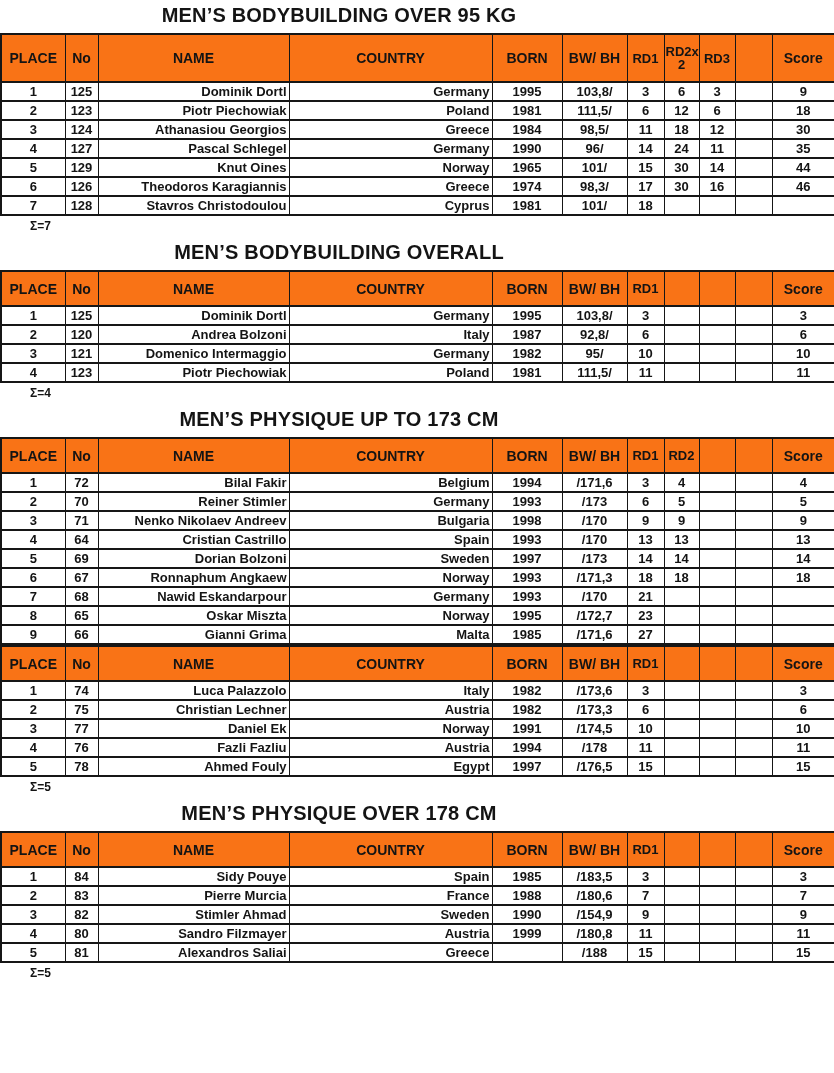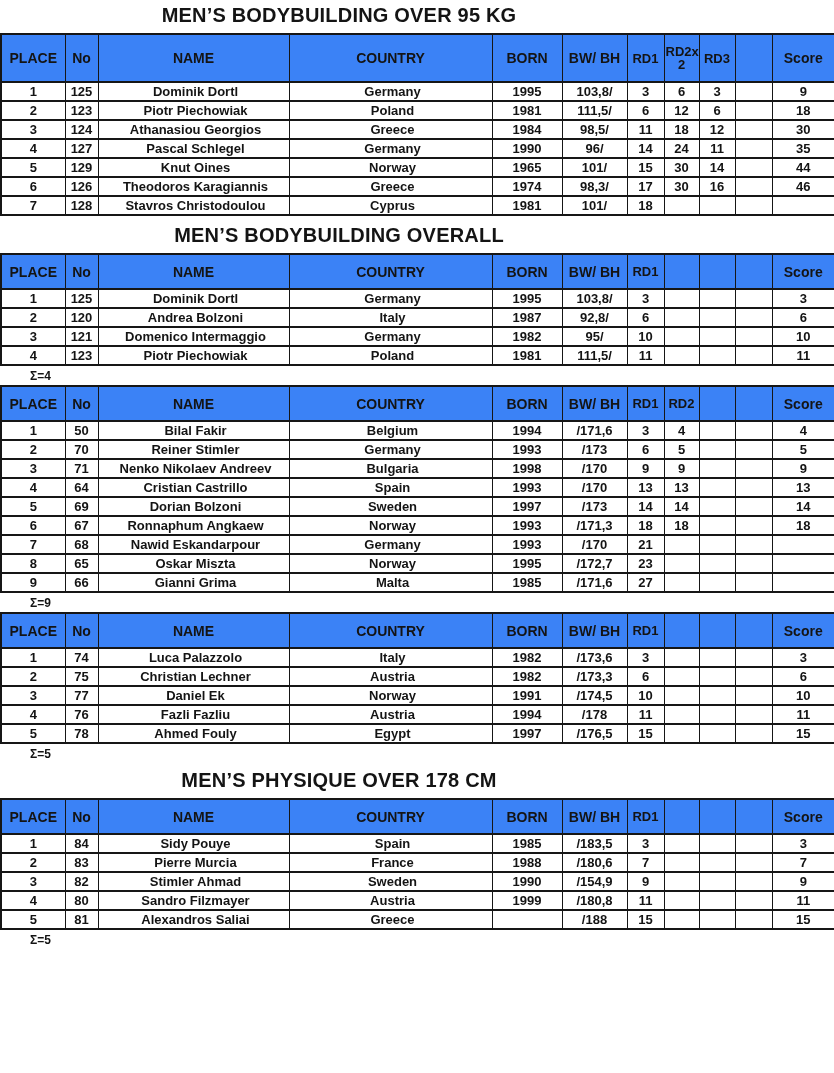--- a/index.html
+++ b/index.html
@@ -29,35 +29,35 @@
   th, td {
     border: 1px solid #161616;
     border-top-width: 2px;
     border-bottom-width: 2px;
     font-weight: 700;
     overflow: hidden;
     padding: 0 2px;
     box-sizing: border-box;
   }
   th {
-    background: #3b82f6;
+    background: #f97316;
     font-size: 14px;
     height: 32px;
     text-align: center;
     line-height: 14px;
   }
   th.rd { font-size: 13px; line-height: 13px; padding: 10px 1px; }
   td {
     font-size: 13px;
     height: 19px;
     text-align: center;
     white-space: nowrap;
     background: #ffffff;
   }
-  td.left { text-align: center; padding-left: 6px; }
+  td.left { text-align: right; padding-left: 6px; }
   .total-line {
     font-size: 12px;
     font-weight: 700;
     margin: 3px 0 2px 30px;
   }
 </style>
 </head>
 <body>
 
 <main id="doc">
@@ -179,20 +179,21 @@
             <td>1981</td>
             <td>101/</td>
             <td>18</td>
             <td></td>
             <td></td>
             <td></td>
             <td></td>
           </tr>
         </tbody>
       </table>
+      <div class="total-line">Σ=7</div>
     </section>
     <section class="section">
       <h2 class="section-title">MEN’S BODYBUILDING OVERALL</h2>
       <table class="results">
         <colgroup>
           <col style="width: 64px;">
           <col style="width: 33px;">
           <col style="width: 191px;">
           <col style="width: 203px;">
           <col style="width: 70px;">
@@ -269,20 +270,21 @@
             <td></td>
             <td></td>
             <td></td>
             <td>11</td>
           </tr>
         </tbody>
       </table>
       <div class="total-line">Σ=4</div>
     </section>
     <section class="section">
+      <h2 class="section-title">MEN’S PHYSIQUE UP TO 173 CM</h2>
       <table class="results">
         <colgroup>
           <col style="width: 64px;">
           <col style="width: 33px;">
           <col style="width: 191px;">
           <col style="width: 203px;">
           <col style="width: 70px;">
           <col style="width: 65px;">
           <col style="width: 37px;">
           <col style="width: 35px;">
@@ -301,21 +303,21 @@
             <th class="rd">RD1</th>
             <th class="rd">RD2</th>
             <th class="rd"></th>
             <th class="rd"></th>
             <th>Score</th>
           </tr>
         </thead>
         <tbody>
           <tr>
             <td>1</td>
-            <td>50</td>
+            <td>72</td>
             <td class="left">Bilal Fakir</td>
             <td class="left">Belgium</td>
             <td>1994</td>
             <td>/171,6</td>
             <td>3</td>
             <td>4</td>
             <td></td>
             <td></td>
             <td>4</td>
           </tr>
@@ -418,21 +420,20 @@
             <td>1985</td>
             <td>/171,6</td>
             <td>27</td>
             <td></td>
             <td></td>
             <td></td>
             <td></td>
           </tr>
         </tbody>
       </table>
-      <div class="total-line">Σ=9</div>
     </section>
     <section class="section">
       <table class="results">
         <colgroup>
           <col style="width: 64px;">
           <col style="width: 33px;">
           <col style="width: 191px;">
           <col style="width: 203px;">
           <col style="width: 70px;">
           <col style="width: 65px;">

